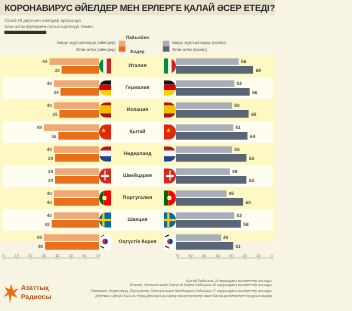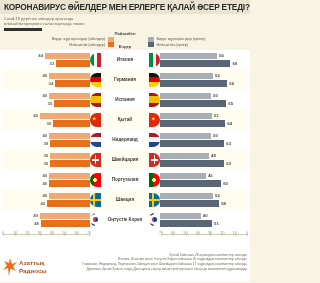--- a/index.html
+++ b/index.html
@@ -3,21 +3,21 @@
 <meta charset="utf-8">
 <style>
   * { box-sizing: border-box; margin: 0; padding: 0; }
   body {
     width: 250px; height: 283px;
     background: #f7f4e4;
     font-family: "Liberation Sans", sans-serif;
     overflow: hidden;
     position: relative;
   }
-  .page { width: 250px; height: 282px; position: relative; background: #ffffff; }
+  .page { width: 250px; height: 220px; position: relative; background: #fef9c3; }
 
   
   .titlebar {
     background: #e8e4cf;
     padding: 3px 4px 2px 4px;
   }
   .title {
     font-size: 8.3px; font-weight: bold; color: #2b2b2b;
     letter-spacing: -0.2px; line-height: 9px; white-space: nowrap;
   }

